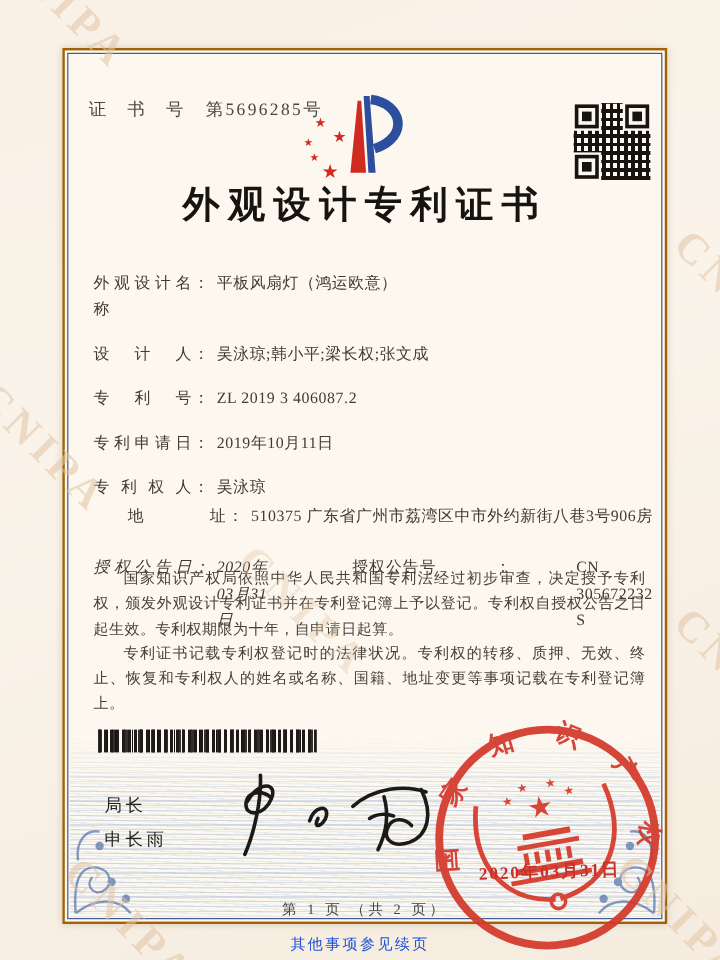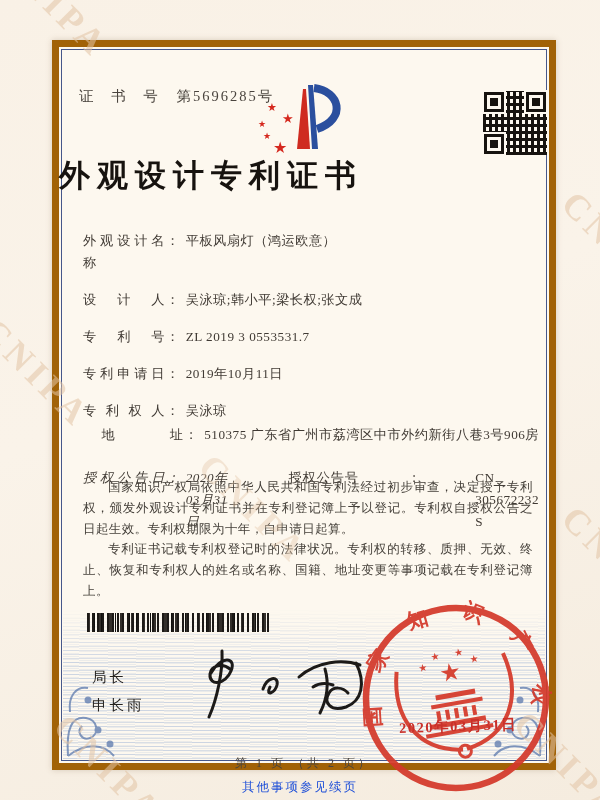--- a/index.html
+++ b/index.html
@@ -12,21 +12,21 @@
   
   .wm{
     position:absolute;z-index:40;pointer-events:none;
     font-family:"Liberation Serif",serif;font-weight:bold;
     font-size:36px;letter-spacing:5px;color:#e3c5a6;opacity:.55;
     transform:rotate(45deg);white-space:nowrap;
   }
   
   .page{
     position:absolute;left:52px;top:40px;width:504px;height:730px;
-    background:#fdf8ef;border:7px solid #a16207;box-sizing:border-box;z-index:10;
+    background:#fdf8ef;border:2px solid #a16207;box-sizing:border-box;z-index:10;
     box-shadow:0 0 6px rgba(120,90,60,.25);
     padding-left:20px;
   }
   .page .inner-frame{
     position:absolute;inset:2px;border:1px solid #46578a;pointer-events:none;
   }
   
   .band{
     position:absolute;left:4px;right:4px;bottom:4px;height:150px;z-index:1;
     background:
@@ -52,21 +52,21 @@
       repeating-linear-gradient(0deg,#17130f 0 3px,rgba(0,0,0,0) 3px 7px);
     background-color:#fdf8ef;
   }
   .qr .finder{
     position:absolute;width:14px;height:14px;border:3px solid #17130f;background:#fdf8ef;
     box-shadow:0 0 0 2px #fdf8ef;
   }
   .qr .finder .dot{position:absolute;left:3px;top:3px;width:8px;height:8px;background:#17130f;}
   .qr .f-tl{left:1px;top:1px;} .qr .f-tr{right:1px;top:1px;} .qr .f-bl{left:1px;bottom:1px;}
   .title{
-    position:absolute;left:0;right:0;top:108px;z-index:5;
+    position:absolute;left:0;right:0;top:108px;text-align:center;z-index:5;
     font-size:31px;font-weight:bold;color:#17130f;letter-spacing:7px;
   }
   
   .fields{position:absolute;left:24px;right:10px;top:183px;z-index:5;font-size:13.2px;color:#403a34;}
   .frow{display:flex;align-items:flex-start;line-height:22px;margin-bottom:15px;letter-spacing:.5px;}
   .frow.tight{margin-bottom:2px;}
   .frow.wide{margin-bottom:21px;justify-content:flex-end;}
   .flabel{
     display:inline-block;width:82px;text-align:justify;text-align-last:justify;flex:none;
   }
@@ -187,21 +187,21 @@
       <span class="fvalue">平板风扇灯（鸿运欧意）</span>
     </div>
     <div class="frow">
       <span class="flabel">设计人</span>
         <span class="fcolon">：</span>
       <span class="fvalue">吴泳琼;韩小平;梁长权;张文成</span>
     </div>
     <div class="frow">
       <span class="flabel">专利号</span>
         <span class="fcolon">：</span>
-      <span class="fvalue">ZL 2019 3 0553531.7</span>
+      <span class="fvalue">ZL 2019 3 406087.2</span>
     </div>
     <div class="frow">
       <span class="flabel">专利申请日</span>
         <span class="fcolon">：</span>
       <span class="fvalue">2019年10月11日</span>
     </div>
     <div class="frow tight">
       <span class="flabel">专利权人</span>
         <span class="fcolon">：</span>
       <span class="fvalue">吴泳琼</span>

